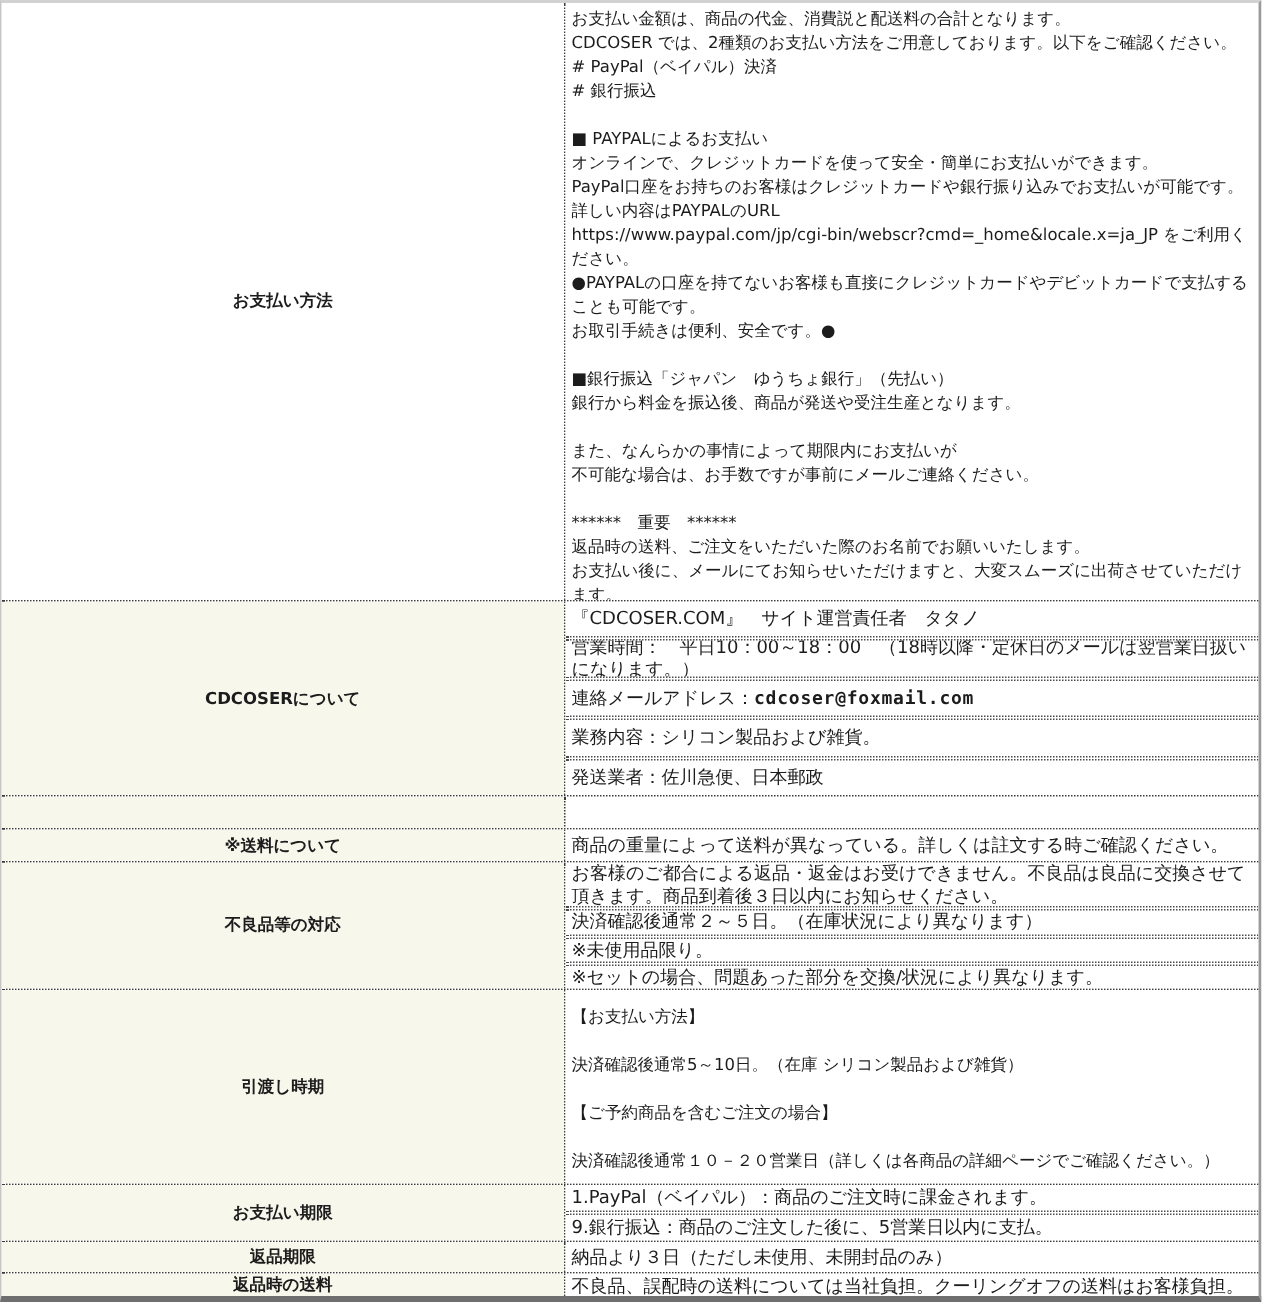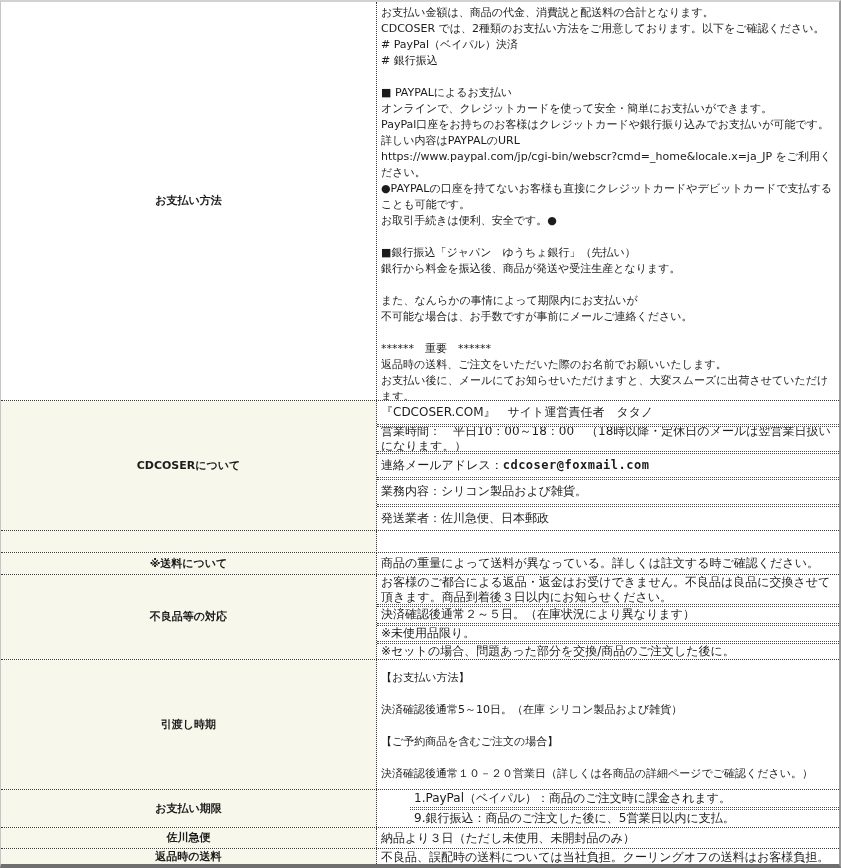--- a/index.html
+++ b/index.html
@@ -35,21 +35,21 @@
   
   .row-payment-method{height:399px;}
   .row-about-cdcoser{height:130px;}
   .row-about-cdcoser .sub{flex:1;}
   .row-extra-fees{height:22px;flex-direction:column;}
   .row-shipping-note{height:22px;}
   .row-defect-policy{height:85px;}
   .row-delivery-time{height:130px;}
   .row-delivery-time .block{padding-top:10px;}
   .row-payment-deadline{height:38px;}
-  .row-payment-deadline .sub{flex:1;padding:0 4px;margin-left:33px;}
+  .row-payment-deadline .sub{flex:1;padding:0 4px;}
   .row-return-deadline{height:21px;}
   .row-return-shipping{flex:1;}
 </style>
 </head>
 <body>
 
 <div id="info-table">
     <div class="row row-payment-method">
       <div class="hdr">お支払い方法</div>
       <div class="body">
@@ -122,21 +122,21 @@
         <div class="sub">
           <span>お客様のご都合による返品・返金はお受けできません。不良品は良品に交換させて頂きます。商品到着後３日以内にお知らせください。</span>
         </div>
         <div class="sub">
           <span>決済確認後通常２～５日。（在庫状況により異なります）</span>
         </div>
         <div class="sub">
           <span>※未使用品限り。</span>
         </div>
         <div class="sub">
-          <span>※セットの場合、問題あった部分を交換/商品のご注文した後に。</span>
+          <span>※セットの場合、問題あった部分を交換/状況により異なります。</span>
         </div>
       </div>
     </div>
     <div class="row row-delivery-time">
       <div class="hdr">引渡し時期</div>
       <div class="body">
         <div class="block">
           <div class="ln">【お支払い方法】</div>
           <div class="ln"></div>
           <div class="ln">決済確認後通常5～10日。（在庫 シリコン製品および雑貨）</div>
@@ -152,21 +152,21 @@
       <div class="body">
         <div class="sub">
           <span>1.PayPal（ベイパル）：商品のご注文時に課金されます。</span>
         </div>
         <div class="sub">
           <span>9.銀行振込：商品のご注文した後に、5営業日以内に支払。</span>
         </div>
       </div>
     </div>
     <div class="row row-return-deadline">
-      <div class="hdr">佐川急便</div>
+      <div class="hdr">返品期限</div>
       <div class="body">
         <div class="sub">
           <span>納品より３日（ただし未使用、未開封品のみ）</span>
         </div>
       </div>
     </div>
     <div class="row row-return-shipping">
       <div class="hdr">返品時の送料</div>
       <div class="body">
         <div class="sub">

